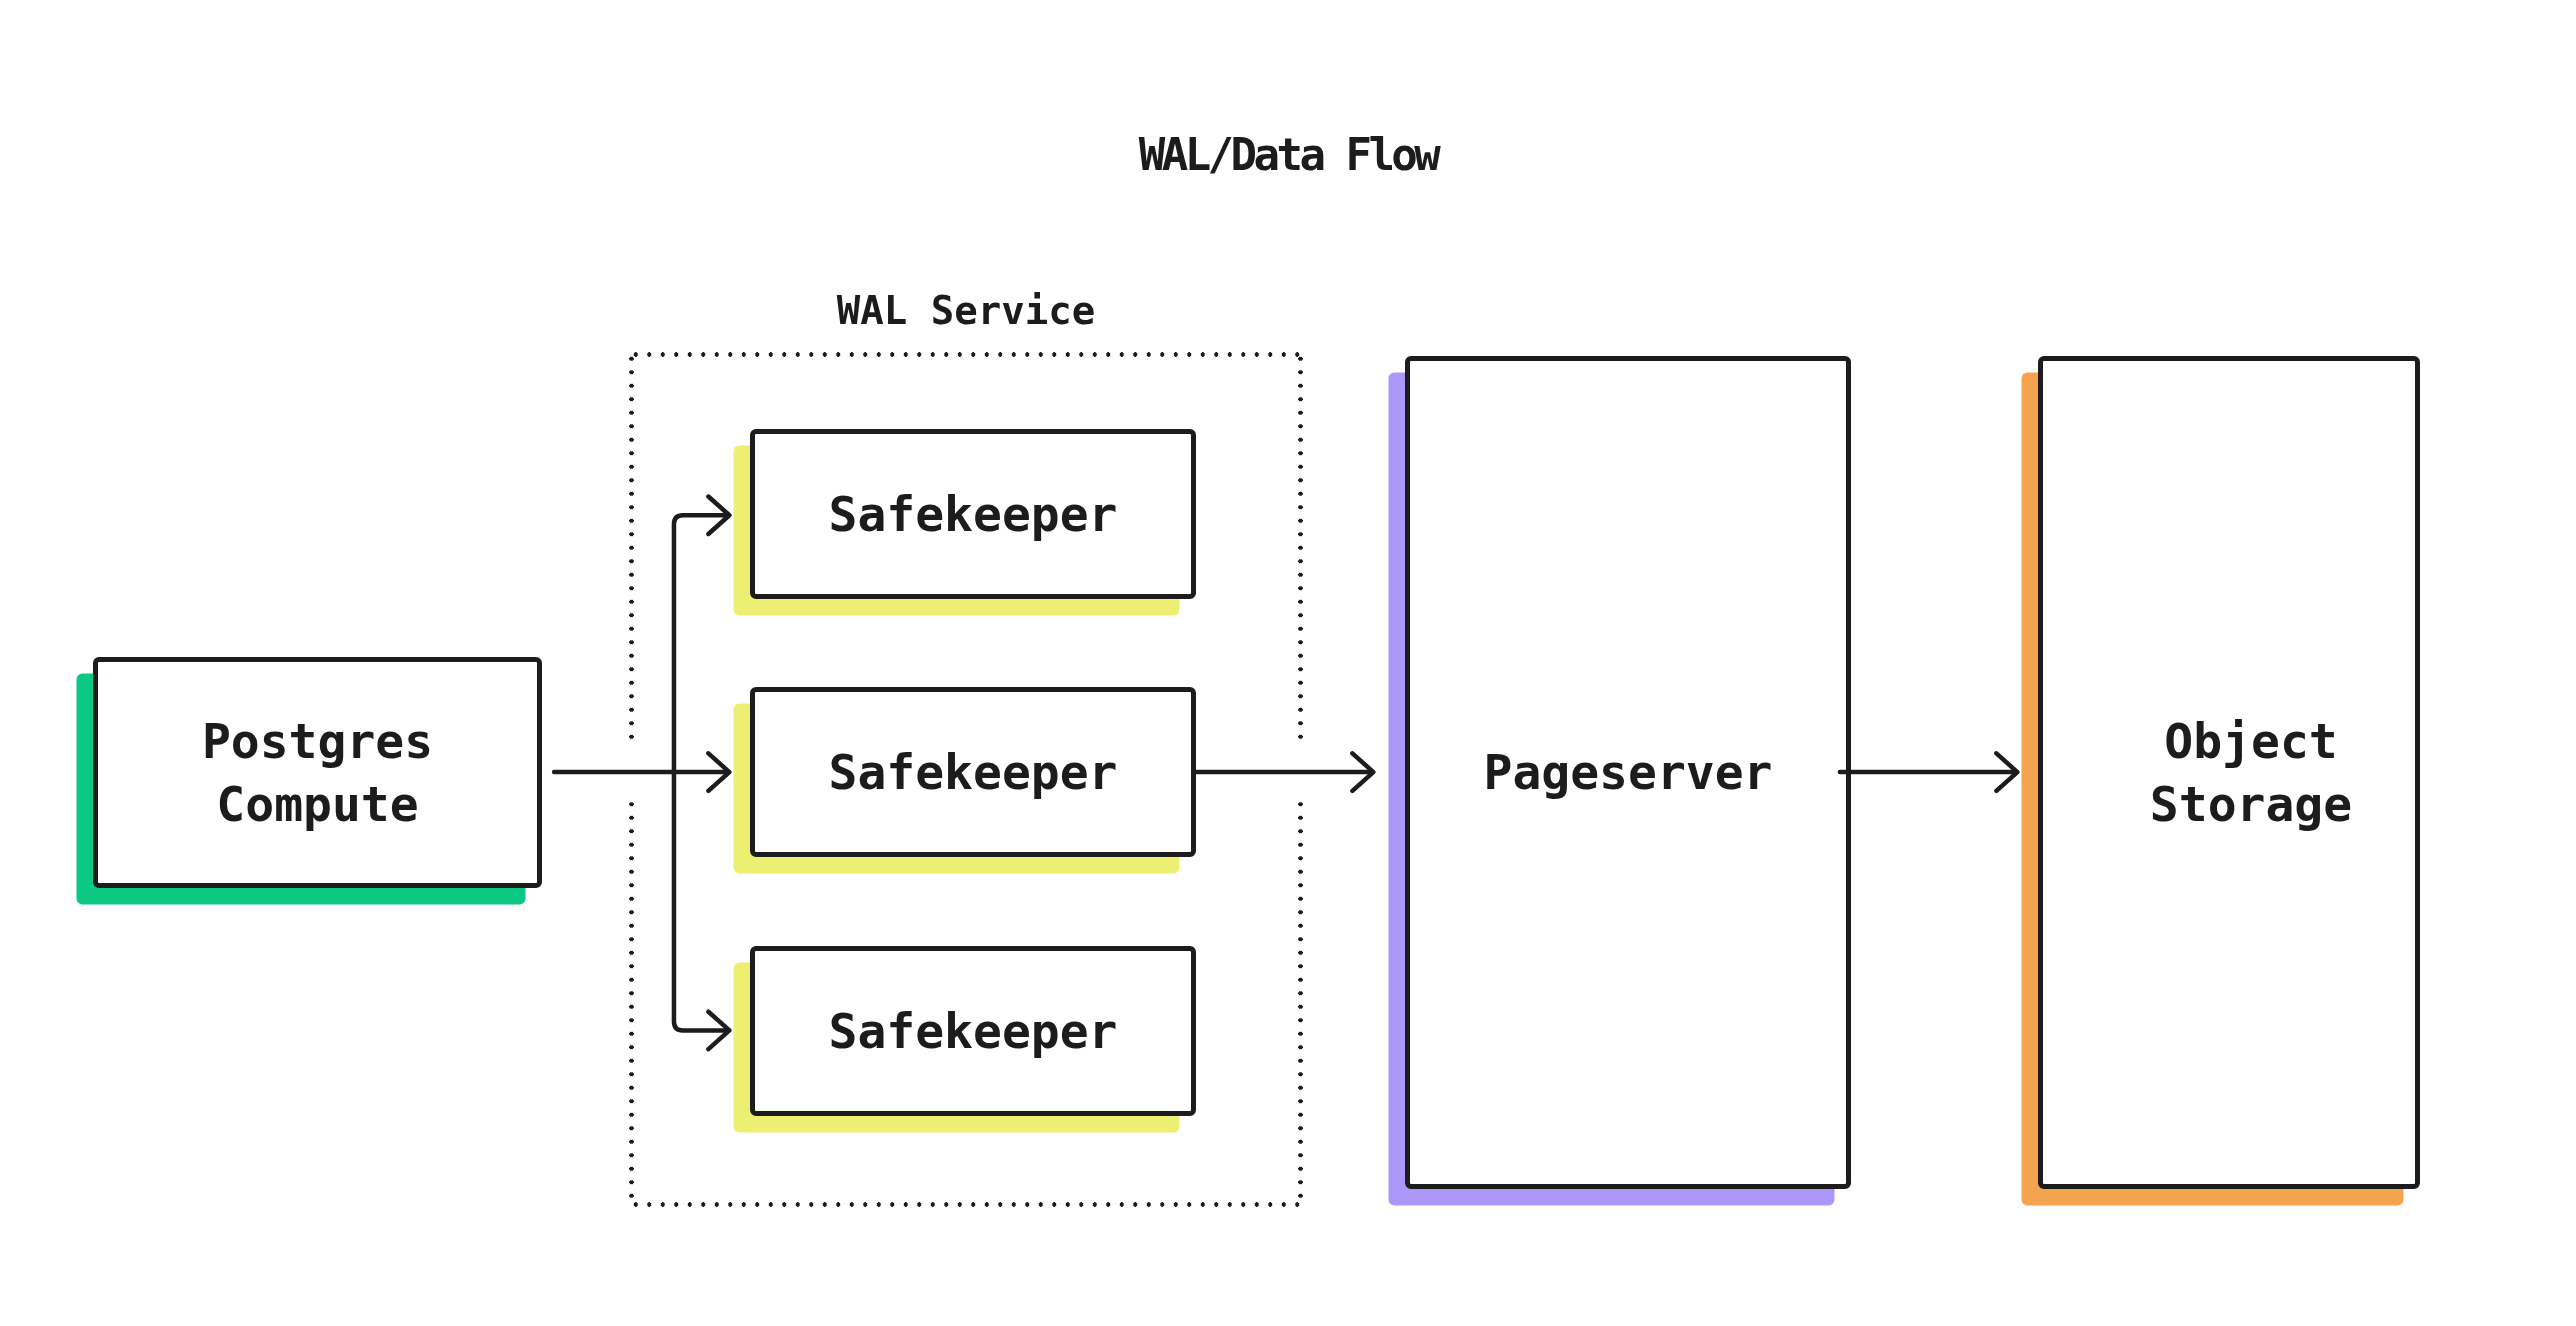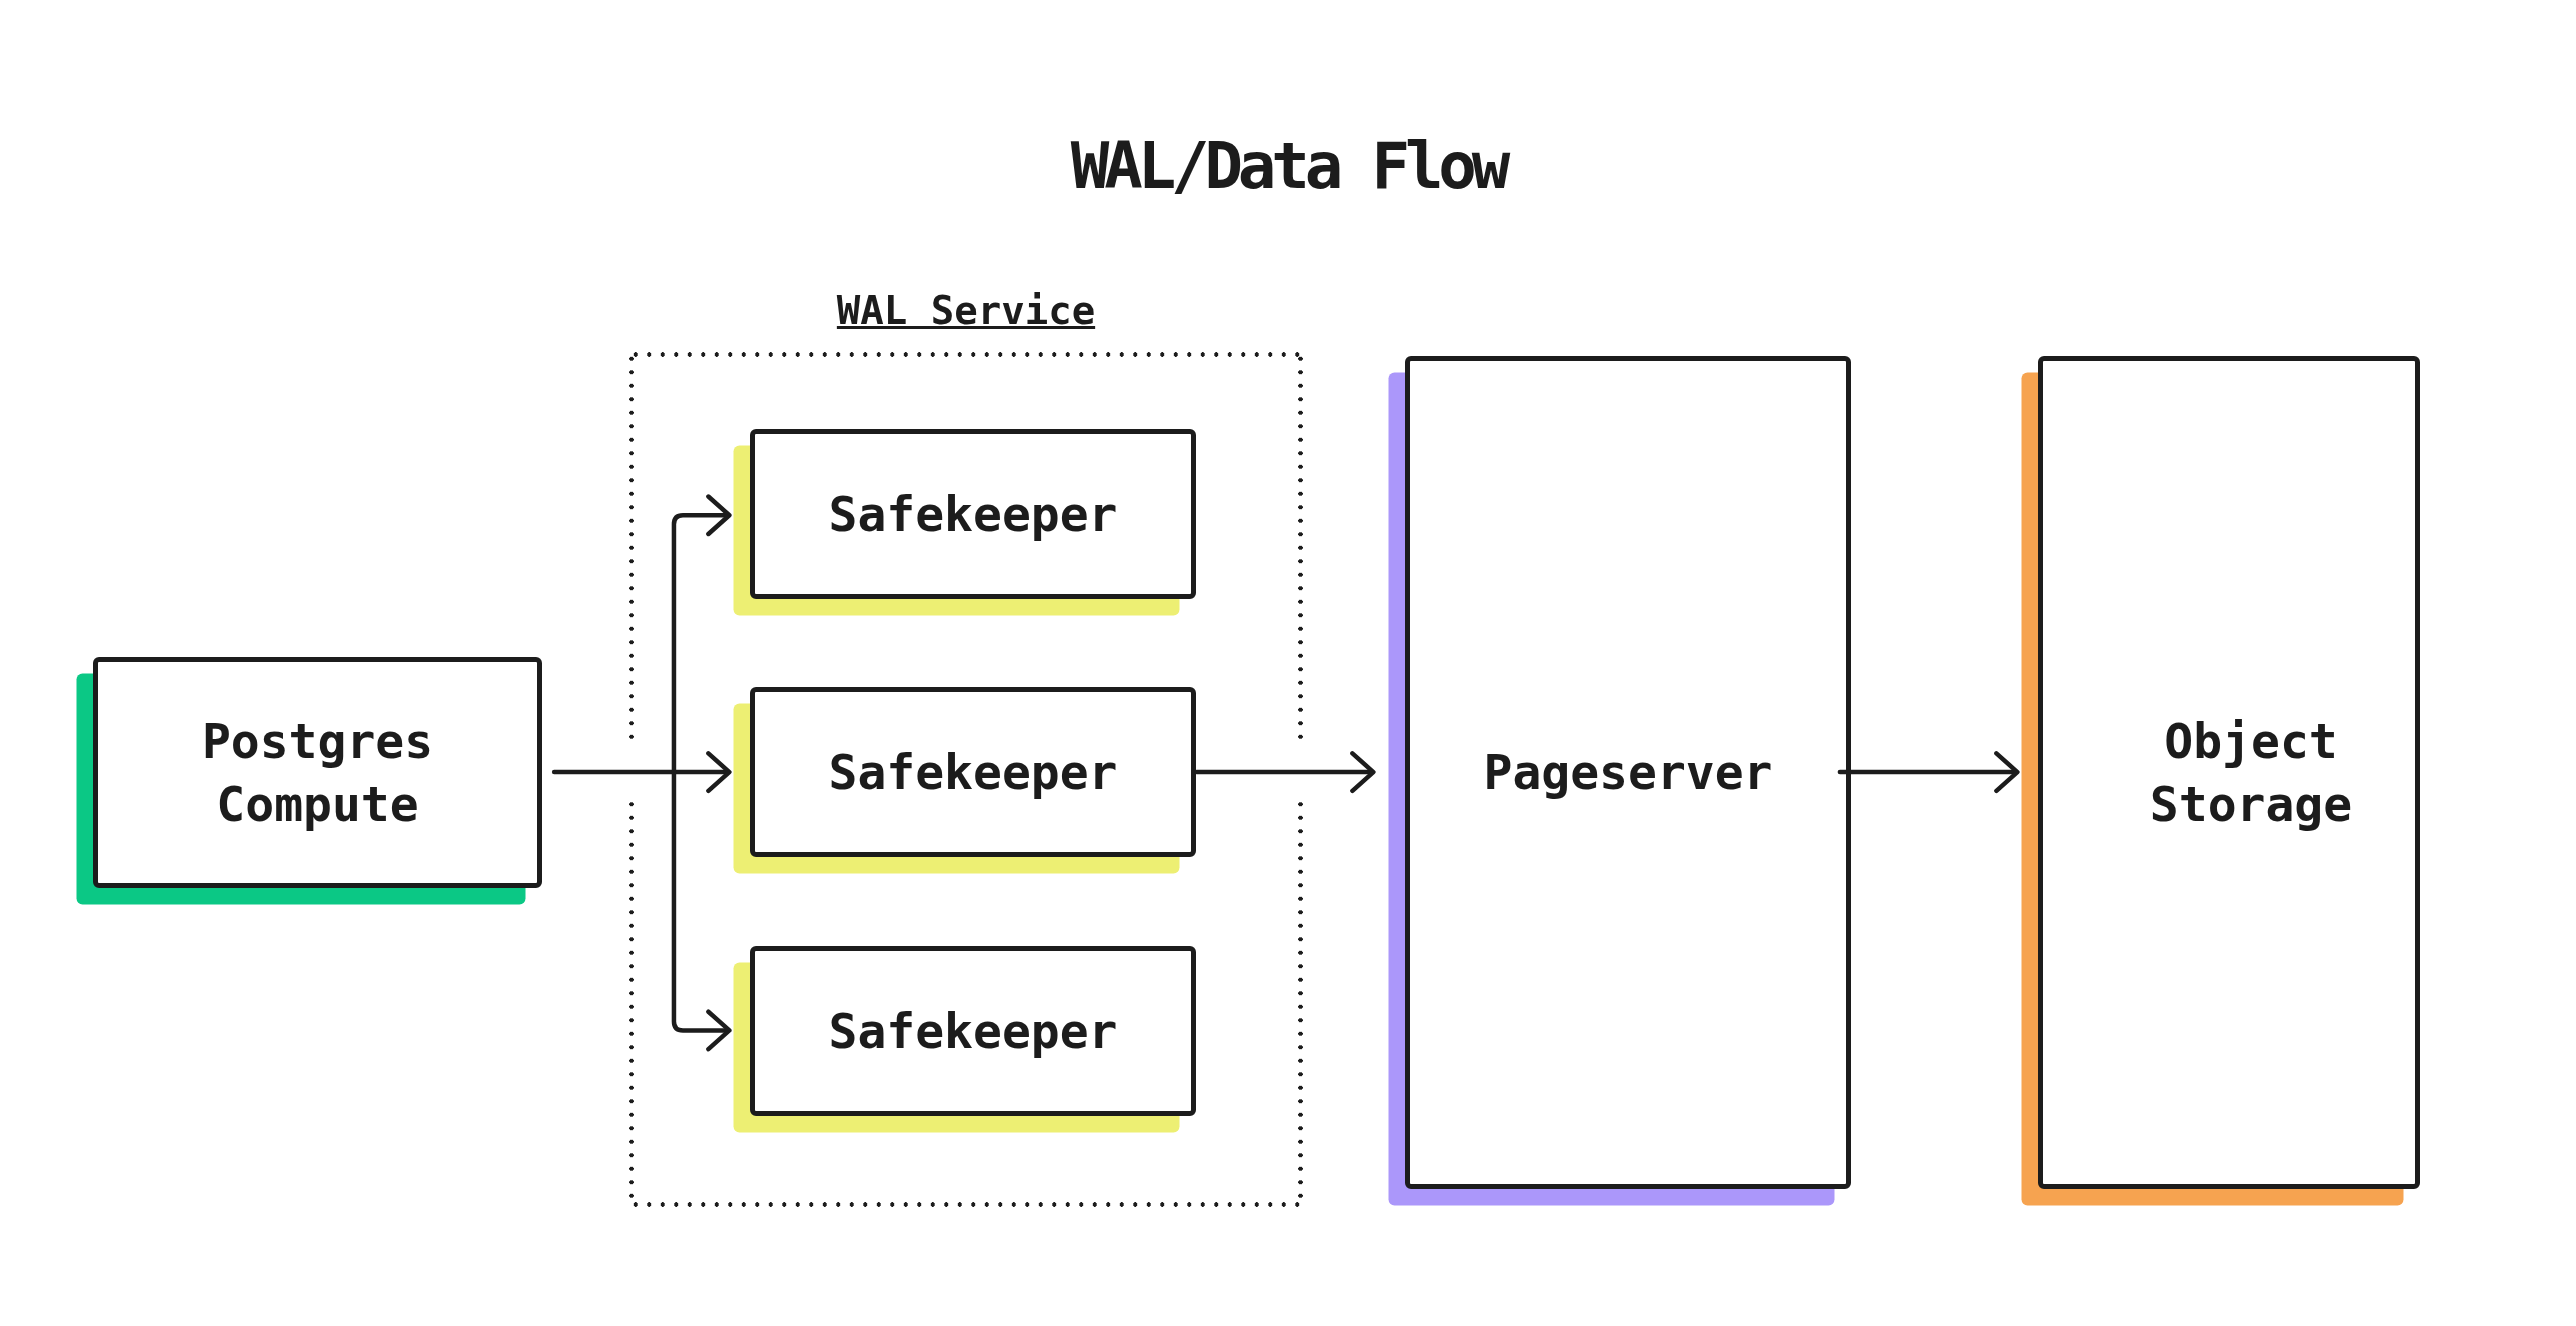--- a/index.html
+++ b/index.html
@@ -14,31 +14,30 @@
     font-family: "DejaVu Sans Mono", "Liberation Mono", monospace;
     font-weight: 700;
     color: var(--ink, #1c1c1c);
     overflow: hidden;
   }
   .abs { position: absolute; box-sizing: border-box; }
 
   .diagram-title {
     left: 0; top: 129px; width: 2576px;
     text-align: center;
-    font-size: 64px;
+    font-size: 44px;
     letter-spacing: -0.08em;
     white-space: pre;
   }
 
   .wal-label {
     left: 629px; top: 288px; width: 674px;
     text-align: center;
     font-size: 39px;
     white-space: pre;
-    text-decoration: underline;
   }
 
   
   .wal-container {
     left: 629px; top: 352px; width: 674px; height: 855px;
     background-image:
       radial-gradient(circle 2.4px at center, var(--ink, #1c1c1c) 97%, transparent 100%),
       radial-gradient(circle 2.4px at center, var(--ink, #1c1c1c) 97%, transparent 100%),
       radial-gradient(circle 2.4px at center, var(--ink, #1c1c1c) 97%, transparent 100%),
       radial-gradient(circle 2.4px at center, var(--ink, #1c1c1c) 97%, transparent 100%);

